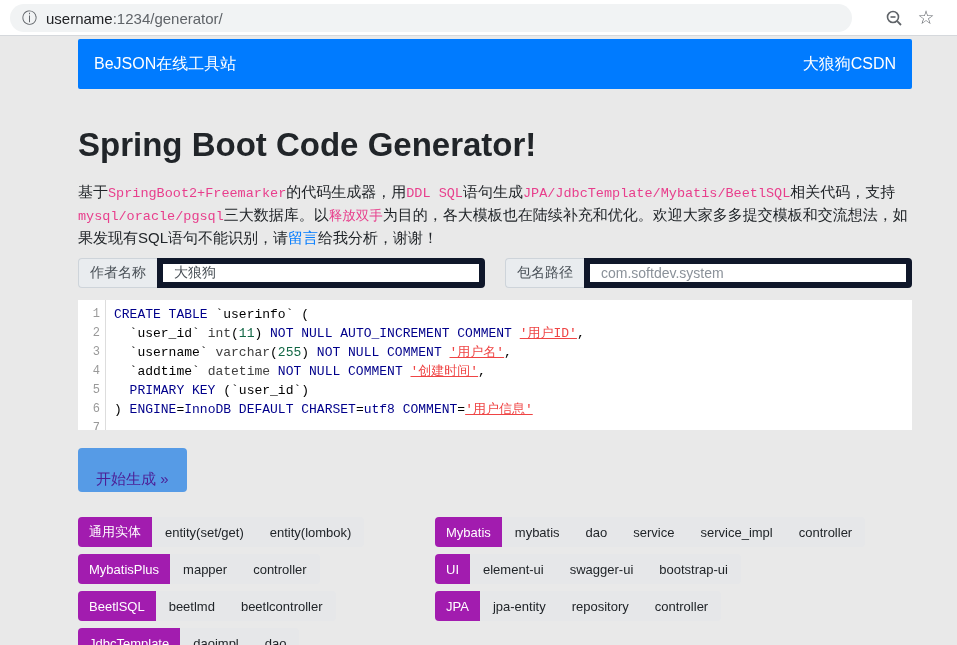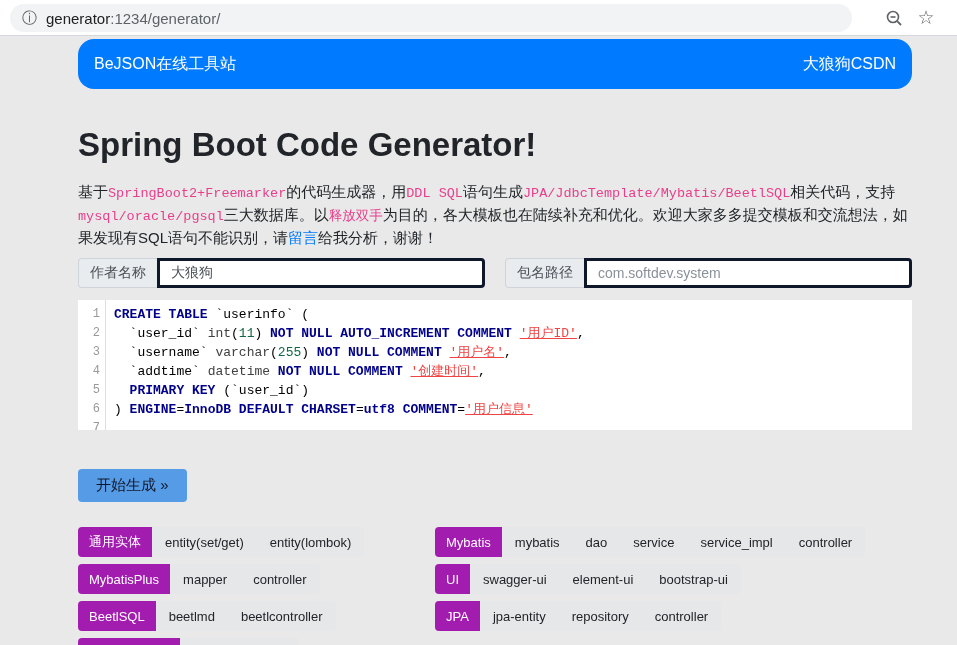--- a/index.html
+++ b/index.html
@@ -15,77 +15,77 @@
   .url-text { font-size:15px; color:#202124; white-space:nowrap; }
   .url-text .path { color:#5f6368; }
   .chrome-ic { position:absolute; top:8px; width:20px; height:20px; color:#5f6368; }
   .ic-zoom { left:884px; }
   .ic-star { left:916px; font-size:19px; line-height:20px; text-align:center; }
 
   
   .page { position:absolute; top:37px; left:0; width:957px; height:608px; background:#e9e9e9; }
   .container { position:absolute; left:78px; top:0; width:834px; }
 
-  .navbar { margin-top:2px; height:50px; background:#007bff; border-radius:16px;
+  .navbar { margin-top:2px; height:50px; background:#007bff; border-radius:2px;
     display:flex; align-items:center; justify-content:space-between; padding:0 16px; }
   .navbar a { color:#ffffff; text-decoration:none; font-size:16px; }
 
   .page-title { margin-top:38px; font-size:33px; font-weight:700; color:#212529; line-height:36px; }
 
   .desc { margin-top:18px; font-size:15px; line-height:21px; color:#212529; width:834px; }
   .desc .code { font-family:"Liberation Mono","DejaVu Sans Mono",monospace;
     font-size:13.5px; color:#e83e8c; }
   .desc .dlink { color:#007bff; text-decoration:none; }
 
   .form-row { margin-top:10px; display:flex; gap:20px;border-radius:7px; }
   .input-group { display:flex; flex:1; height:30px; }
   .ig-label { background:#e9ecef; border:1px solid #ced4da; border-right:none;
     border-radius:4px 0 0 4px; font-size:14px; color:#495057; padding:0 11px;
     display:flex; align-items:center; white-space:nowrap; }
-  .ig-input { flex:1; border:3px solid #0f172a; border-radius:0 4px 4px 0;
+  .ig-input { flex:1; border:6px solid #0f172a; border-radius:0 4px 4px 0;
     font-size:14px; color:#495057; padding:0 11px; outline:none; background:#fff;
     font-family:"Liberation Sans","DejaVu Sans",sans-serif; }
   .ig-input::placeholder { color:#8a9199; }
 
   
   .editor { margin-top:12px; height:130px; background:#ffffff; display:flex;
     font-family:"Liberation Mono","DejaVu Sans Mono",monospace; font-size:13px; overflow:hidden; }
   .gutter { width:28px; border-right:1px solid #dddddd; padding:5px 5px 0 0; }
   .gutter div { text-align:right; color:#999999; line-height:19px; height:19px; font-size:12px; }
   .code-area { flex:1; padding:5px 0 0 8px; }
   .code-line { white-space:pre; line-height:19px; height:19px; color:#000; }
-  .tok-kw { color:#00008b; font-weight:bold; }
+  .tok-kw { color:#00008b; font-weight:normal; }
   .tok-ty { color:#404040; }
   .tok-nu { color:#116644; }
   .tok-st { color:#ef4444;text-decoration:underline; }
   .tok-pl { color:#000000; }
 
-  .gen-btn { margin-top:21px; display:inline-block; background:#569be6; color:#0f172a;
-    font-size:15px; border:none; border-radius:4px; padding:7px 18px; height:33px;
+  .gen-btn { display:inline-block; background:#569be6; color:#4c1d95;
+    font-size:15px; border:none; border-radius:4px; padding:22px 18px; height:33px;
     cursor:pointer; font-family:"Liberation Sans","DejaVu Sans",sans-serif; }
 
   
   .groups { margin-top:25px; display:flex; }
   .col-left { width:357px; }
   .col-right { flex:1; }
   .btn-group { display:inline-flex; height:30px; border-radius:4px; overflow:hidden;
     margin-bottom:7px; }
   .grp-row { height:37px; }
   .btn-label { background:#a21caf; color:#ffffff; font-size:13px; border:none;
     padding:0 11px; cursor:pointer; font-family:"Liberation Sans","DejaVu Sans",sans-serif; }
   .btn-item { background:#e6e7e9; color:#212529; font-size:13px; border:none;
     padding:0 13px; cursor:pointer; font-family:Liberation Sans, sans-serif; }
 </style>
 </head>
 <body>
 
 <div class="chrome">
   <div class="url-pill">
     <span class="info-ic">ⓘ</span>
-    <span class="url-text"><span>generator</span><span class="path">:1234/generator/</span></span>
+    <span class="url-text"><span>username</span><span class="path">:1234/generator/</span></span>
   </div>
   <span class="chrome-ic ic-zoom">
     <svg width="20" height="20" viewBox="0 0 20 20">
       <circle cx="9" cy="9" r="5.5" fill="none" stroke="#5f6368" stroke-width="1.6"></circle>
       <line x1="6.5" y1="9" x2="11.5" y2="9" stroke="#5f6368" stroke-width="1.6"></line>
       <line x1="13.2" y1="13.2" x2="17" y2="17" stroke="#5f6368" stroke-width="1.8"></line>
     </svg>
   </span>
   <span class="chrome-ic ic-star">☆</span>
 </div>
@@ -164,22 +164,22 @@
           <div class="grp-row"><div class="btn-group">
               <button class="btn-label">Mybatis</button>
               <button class="btn-item">mybatis</button>
               <button class="btn-item">dao</button>
               <button class="btn-item">service</button>
               <button class="btn-item">service_impl</button>
               <button class="btn-item">controller</button>
             </div></div>
           <div class="grp-row"><div class="btn-group">
               <button class="btn-label">UI</button>
+              <button class="btn-item">element-ui</button>
               <button class="btn-item">swagger-ui</button>
-              <button class="btn-item">element-ui</button>
               <button class="btn-item">bootstrap-ui</button>
             </div></div>
           <div class="grp-row"><div class="btn-group">
               <button class="btn-label">JPA</button>
               <button class="btn-item">jpa-entity</button>
               <button class="btn-item">repository</button>
               <button class="btn-item">controller</button>
             </div></div>
         </div>
     </div>

